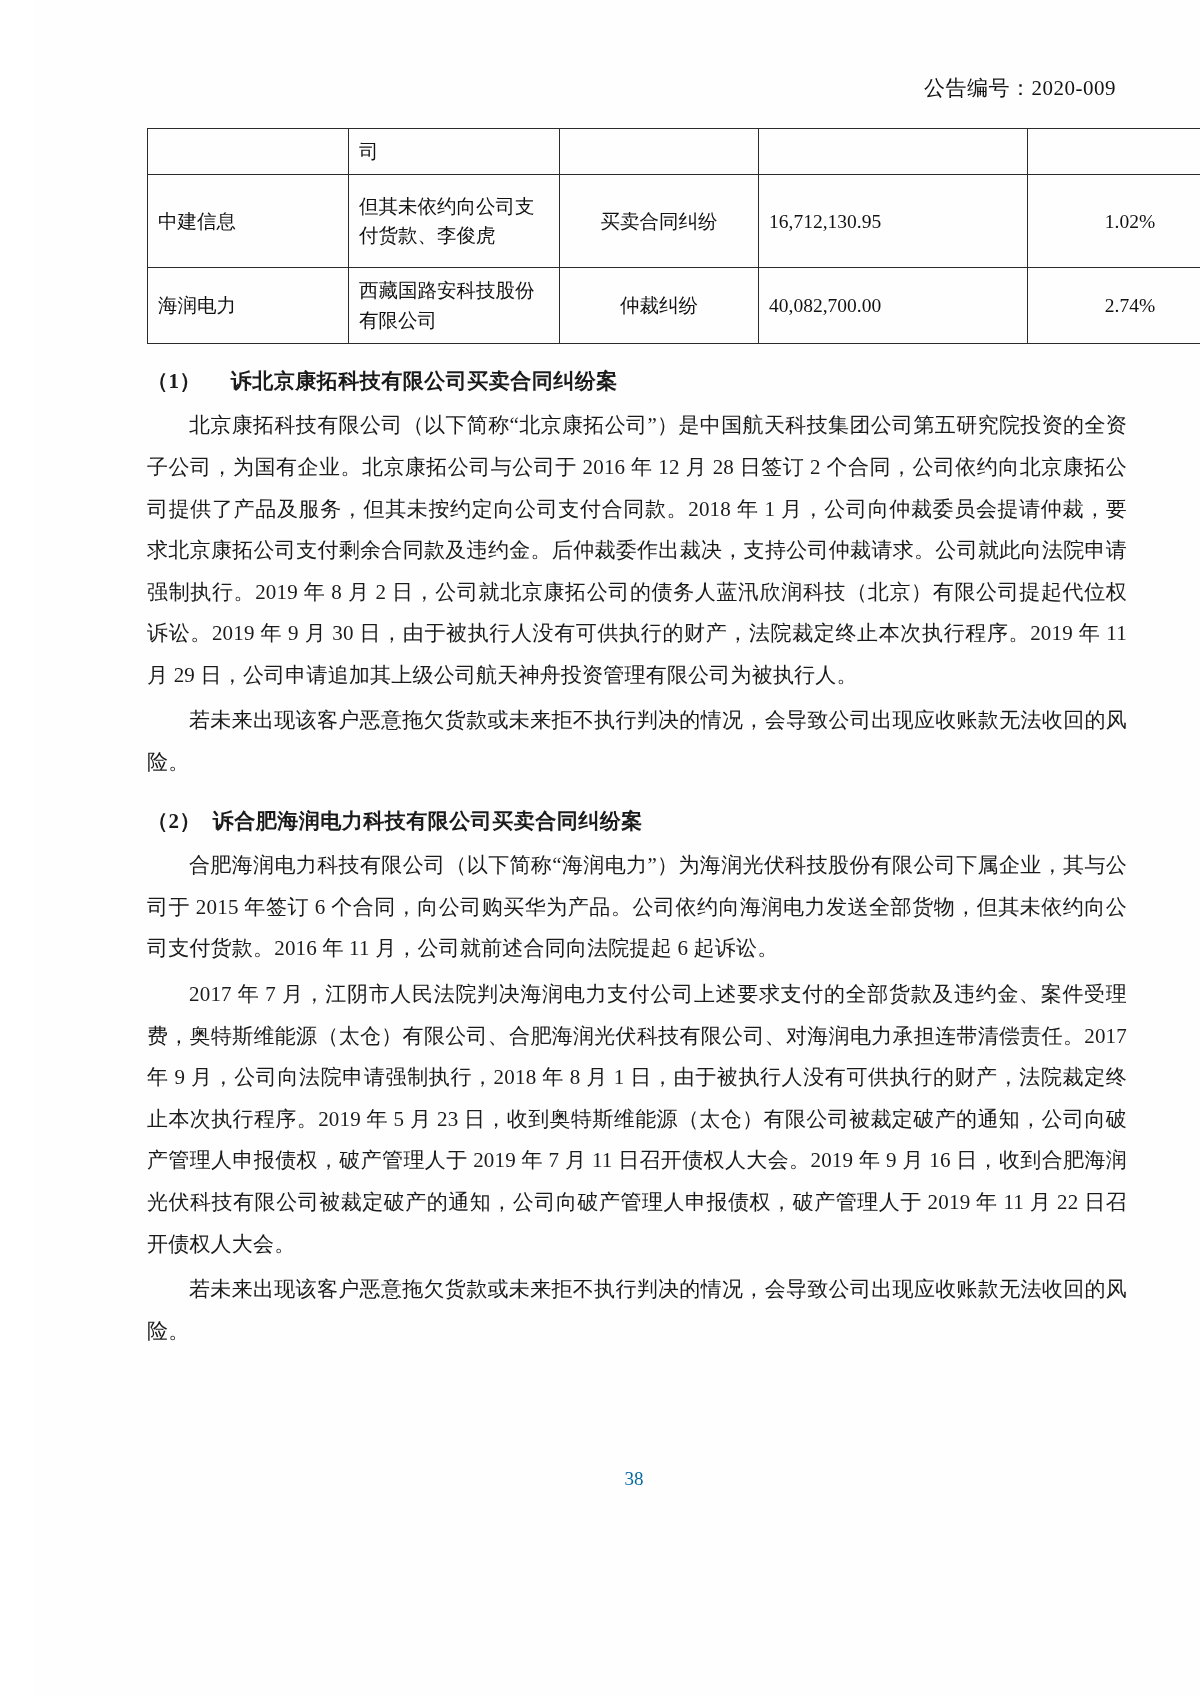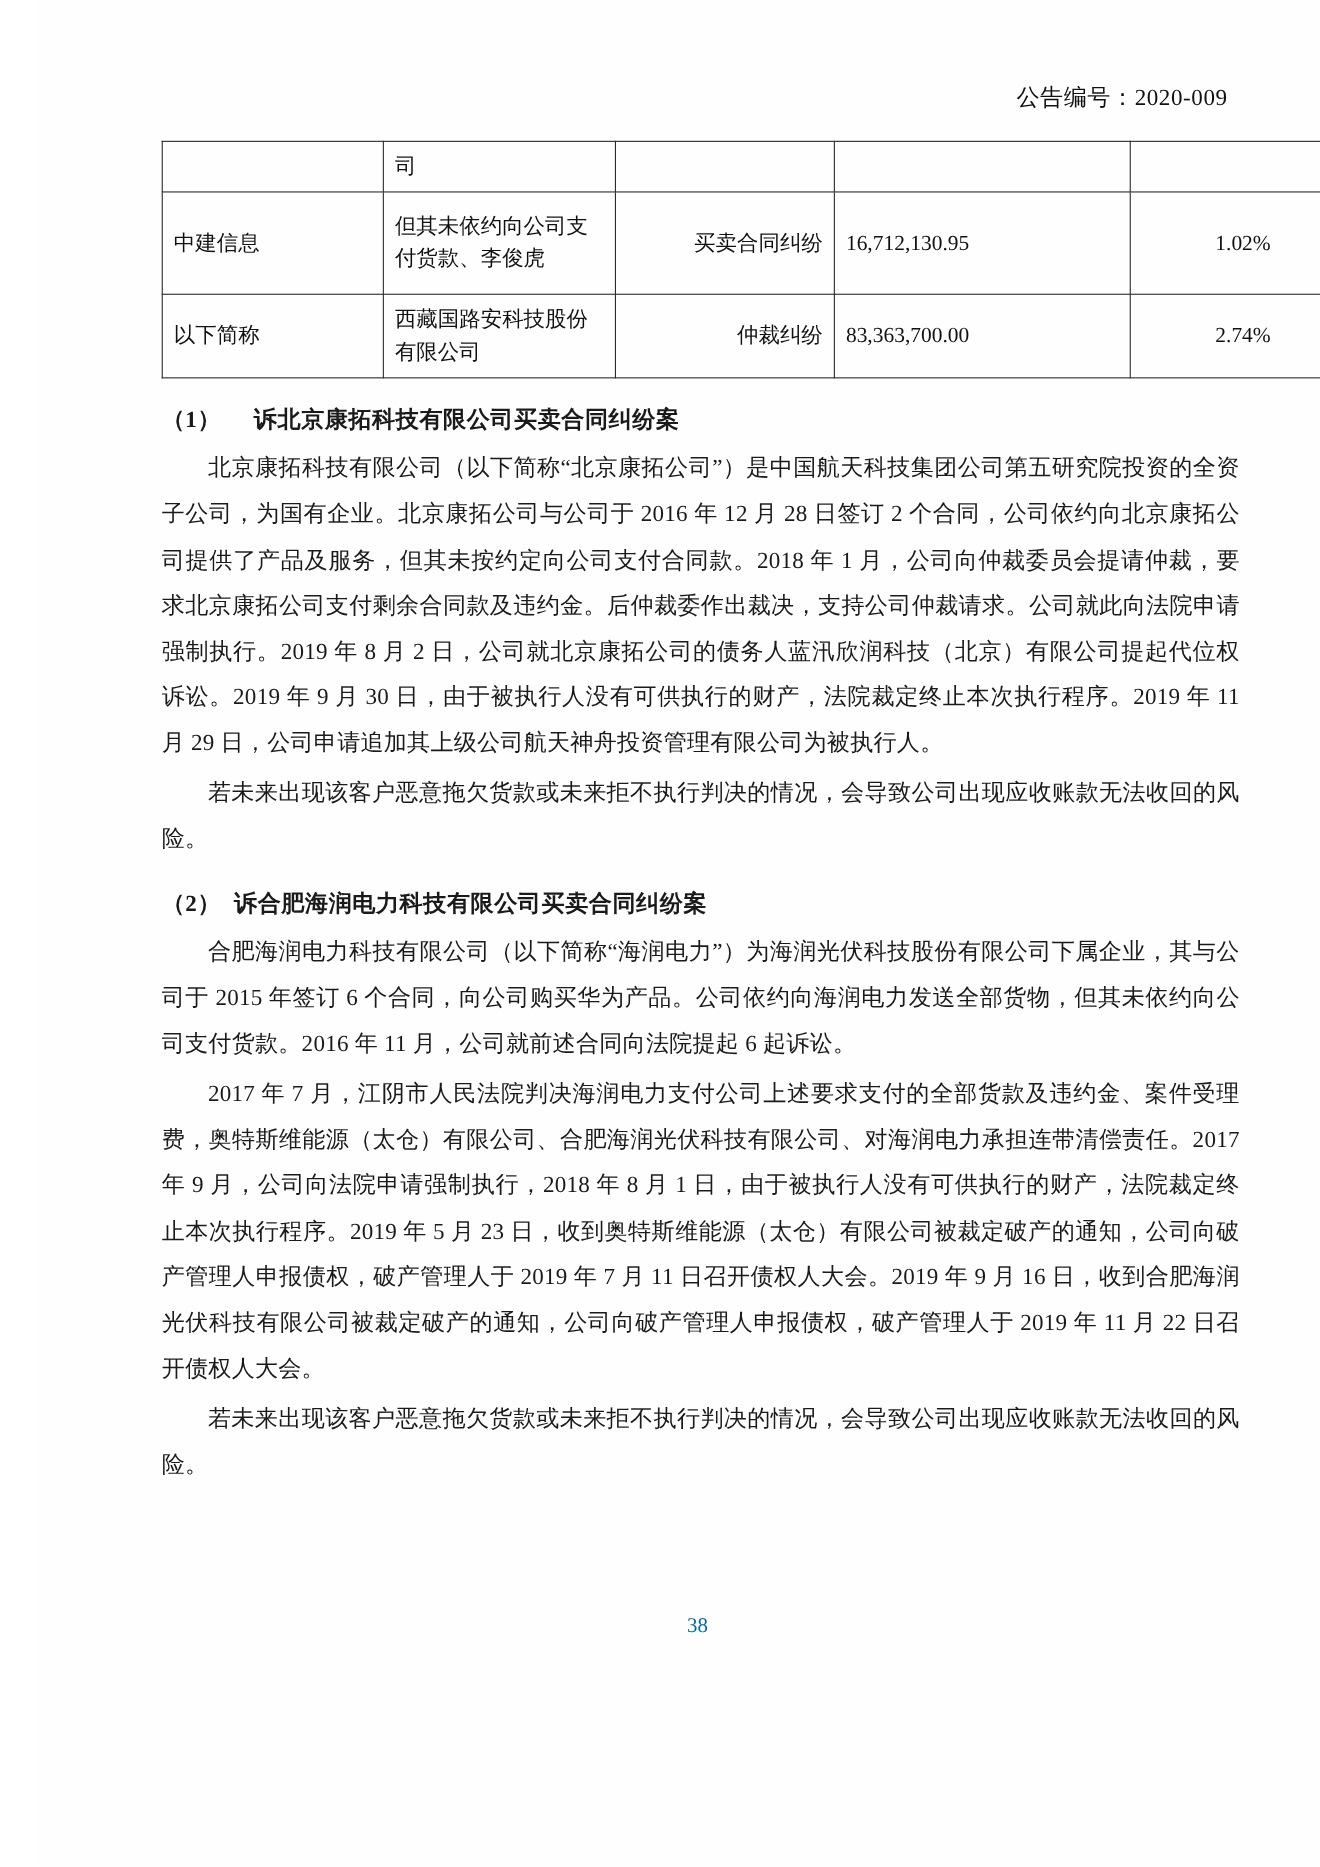--- a/index.html
+++ b/index.html
@@ -46,21 +46,21 @@
   }
   table.claims td {
     border: 1.3px solid #2b2b2b;
     padding: 8px 10px;
     vertical-align: middle;
     line-height: 1.5;
     color: #111;
   }
   td.c1 { width: 180px; text-align: left; padding-left: 14px; }
   td.c2 { width: 190px; text-align: left; padding-left: 14px; }
-  td.c3 { width: 178px; text-align: right; }
+  td.c3 { width: 178px; text-align: center; }
   td.c4 { width: 248px; text-align: left; padding-right: 26px; }
   td.c5 { width: 184px; text-align: center; padding-right: 22px; }
   tr.partial td { height: 28px; }
   tr.partial td.c1 { }
   .row-tall td { height: 76px; }
   .row-mid td { height: 56px; }
 
   h3.sec {
     font-size: 21px;
     font-weight: bold;
@@ -108,24 +108,24 @@
           <td class="c5"></td>
         </tr>
         <tr class="row-tall">
           <td class="c1">中建信息</td>
           <td class="c2">但其未依约向公司支付货款、李俊虎</td>
           <td class="c3">买卖合同纠纷</td>
           <td class="c4">16,712,130.95</td>
           <td class="c5">1.02%</td>
         </tr>
         <tr class="row-mid">
-          <td class="c1">以下简称</td>
+          <td class="c1">海润电力</td>
           <td class="c2">西藏国路安科技股份有限公司</td>
           <td class="c3">仲裁纠纷</td>
-          <td class="c4">83,363,700.00</td>
+          <td class="c4">40,082,700.00</td>
           <td class="c5">2.74%</td>
         </tr>
       </tbody>
     </table>
 
     <h3 class="sec">
       <span class="num">（1）</span>
       <span style="padding-left:18px;text-align:right;">诉北京康拓科技有限公司买卖合同纠纷案</span>
     </h3>
     <p class="para">北京康拓科技有限公司（以下简称“北京康拓公司”）是中国航天科技集团公司第五研究院投资的全资子公司，为国有企业。北京康拓公司与公司于 2016 年 12 月 28 日签订 2 个合同，公司依约向北京康拓公司提供了产品及服务，但其未按约定向公司支付合同款。2018 年 1 月，公司向仲裁委员会提请仲裁，要求北京康拓公司支付剩余合同款及违约金。后仲裁委作出裁决，支持公司仲裁请求。公司就此向法院申请强制执行。2019 年 8 月 2 日，公司就北京康拓公司的债务人蓝汛欣润科技（北京）有限公司提起代位权诉讼。2019 年 9 月 30 日，由于被执行人没有可供执行的财产，法院裁定终止本次执行程序。2019 年 11 月 29 日，公司申请追加其上级公司航天神舟投资管理有限公司为被执行人。</p>

